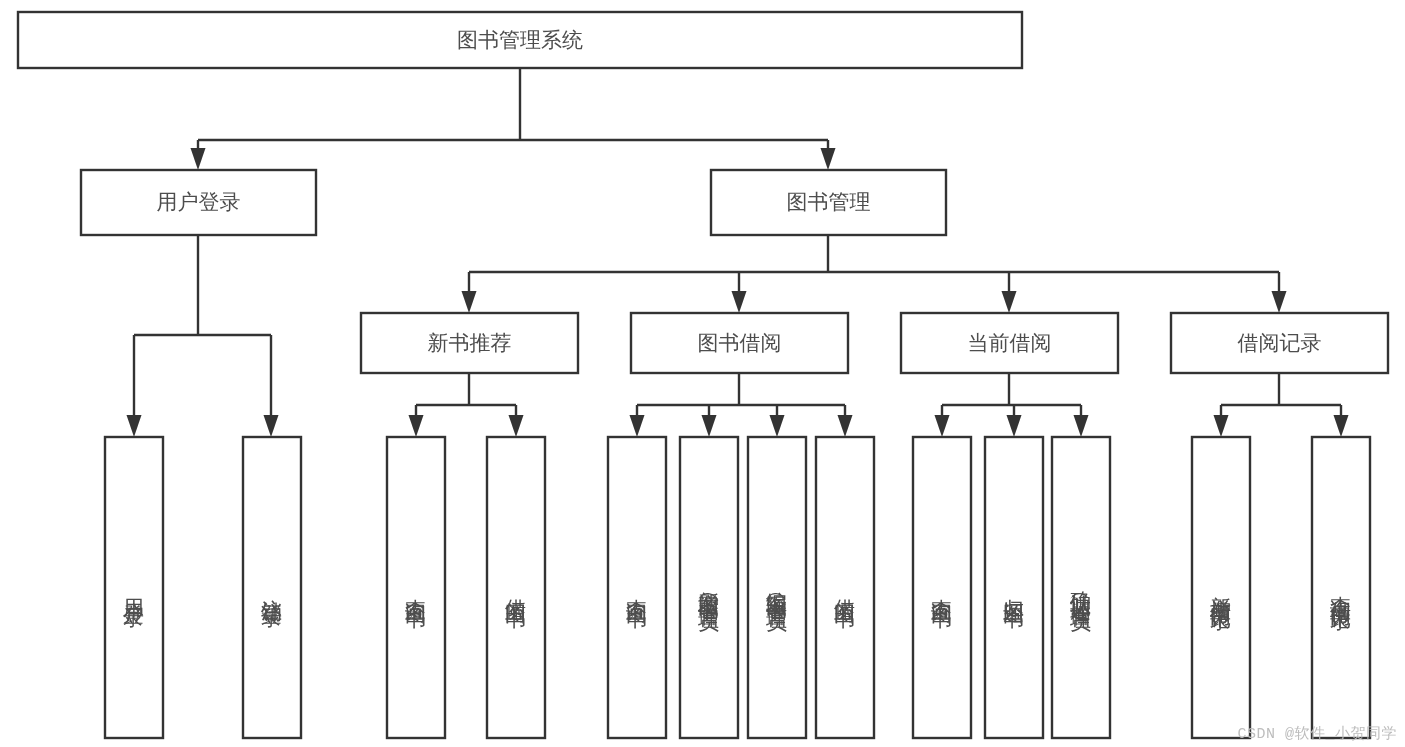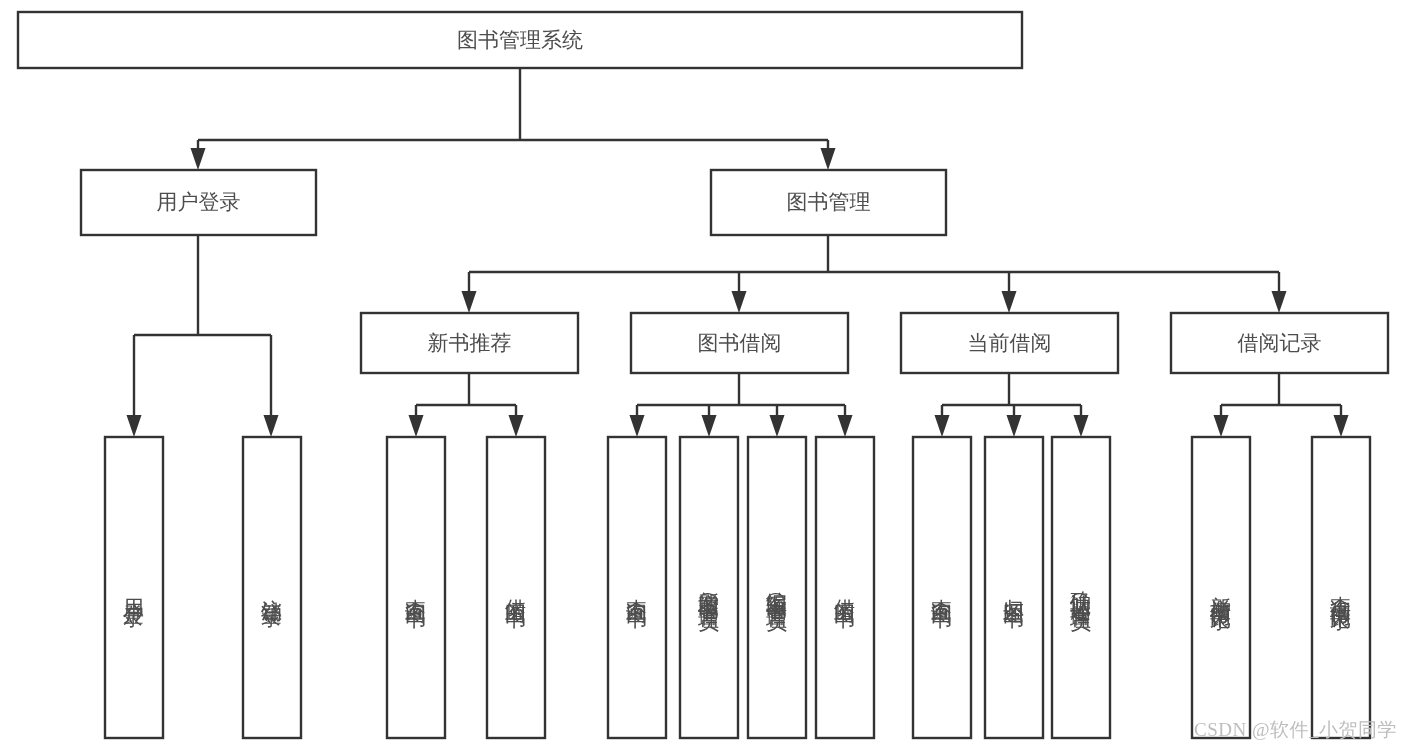--- a/index.html
+++ b/index.html
@@ -64,22 +64,22 @@
     pointer-events: none;
     display: flex;
     align-items: center;
     justify-content: center;
   }
   .watermark {
     position: absolute;
     right: 8px;
     bottom: 4px;
     color: #bdbdbd;
-    font-family: Liberation Serif, serif;
-    font-size: 19px;
+    font-family: Liberation Mono, monospace;
+    font-size: 15px;
     letter-spacing: 0.5px;
     white-space: nowrap;
     user-select: none;
   }
 </style>
 </head>
 <body>
 
 <div id="chart-root">
   <svg id="flowchart" viewBox="0 0 1405 747">

